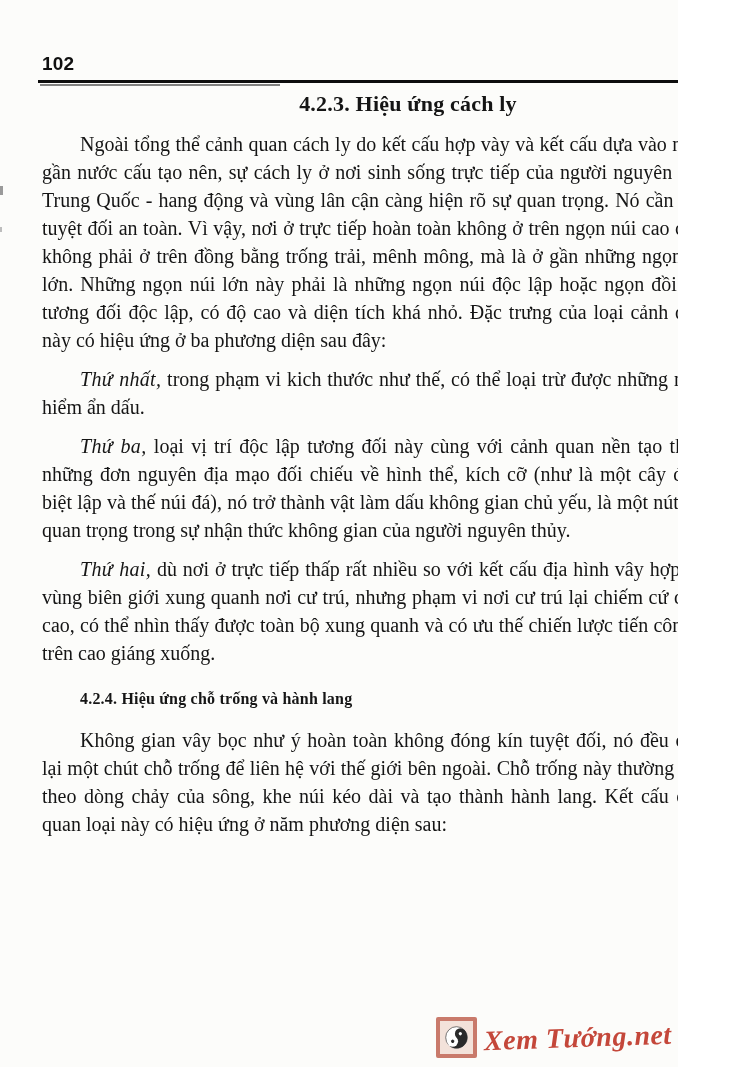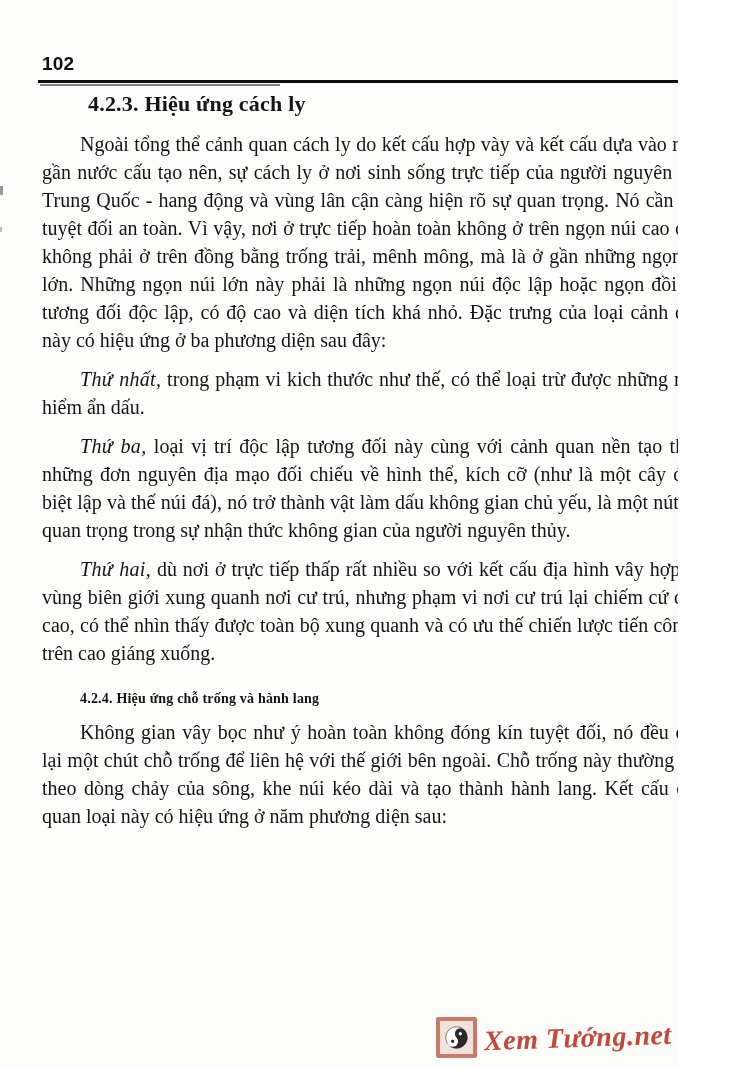--- a/index.html
+++ b/index.html
@@ -27,25 +27,25 @@
     content:"";position:absolute;left:2px;top:4px;width:240px;height:2px;
     background:#1c1c1c;opacity:.55;
   }
   
   .content{
     position:absolute;top:90px;left:42px;width:672px;
     font-size:20px;line-height:28px;text-align:justify;
   }
   .content h2{
     font-size:22px;line-height:28px;font-weight:700;
-    margin:0 0 12px 46px;text-align:left;letter-spacing:.2px;
+    margin:0 0 12px 60px;text-align:center;letter-spacing:.2px;
   }
   .content h3{
-    font-size:14px;line-height:28px;font-weight:700;
-    margin:18px 0 5px 38px;text-align:left;letter-spacing:.2px;
+    font-size:16px;line-height:28px;font-weight:700;
+    margin:18px 0 13px 38px;text-align:left;letter-spacing:.2px;
   }
   .content p{margin:0 0 11px;text-indent:38px;}
   .lead{font-weight:400;font-style:italic;letter-spacing:.3px;}
   
   .speck{position:absolute;background:#0a0a0a;border-radius:1px;}
   .speck.s1{left:732px;top:300px;width:5px;height:5px;}
   .edge-tick{position:absolute;left:0;background:#9a9a9a;}
   .edge-tick.t1{top:186px;width:3px;height:9px;}
   .edge-tick.t2{top:227px;width:2px;height:5px;background:#bdbdbd;}
   

